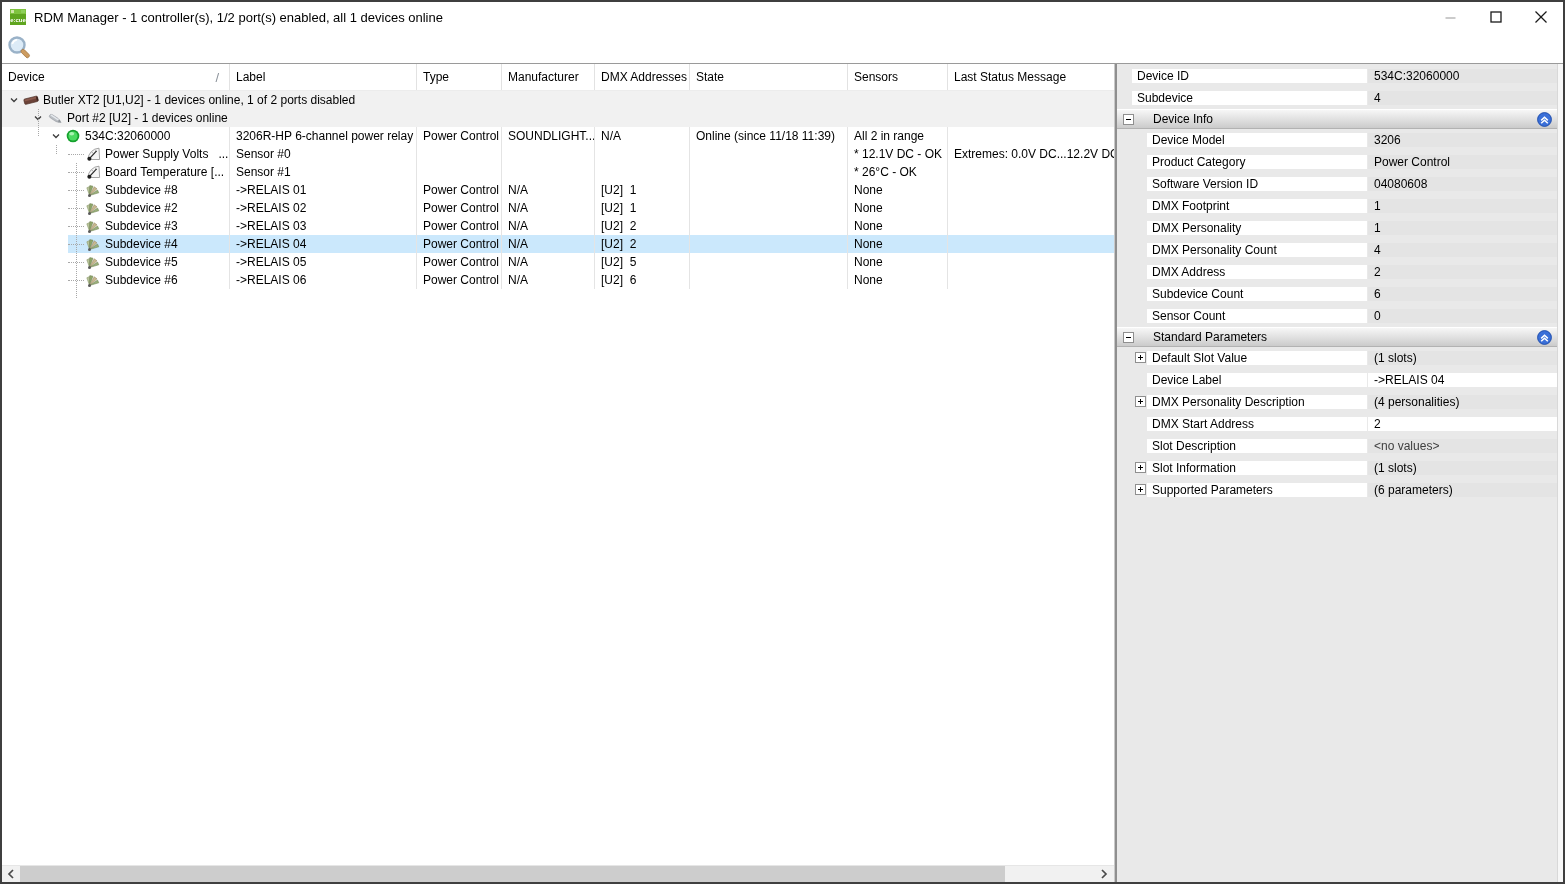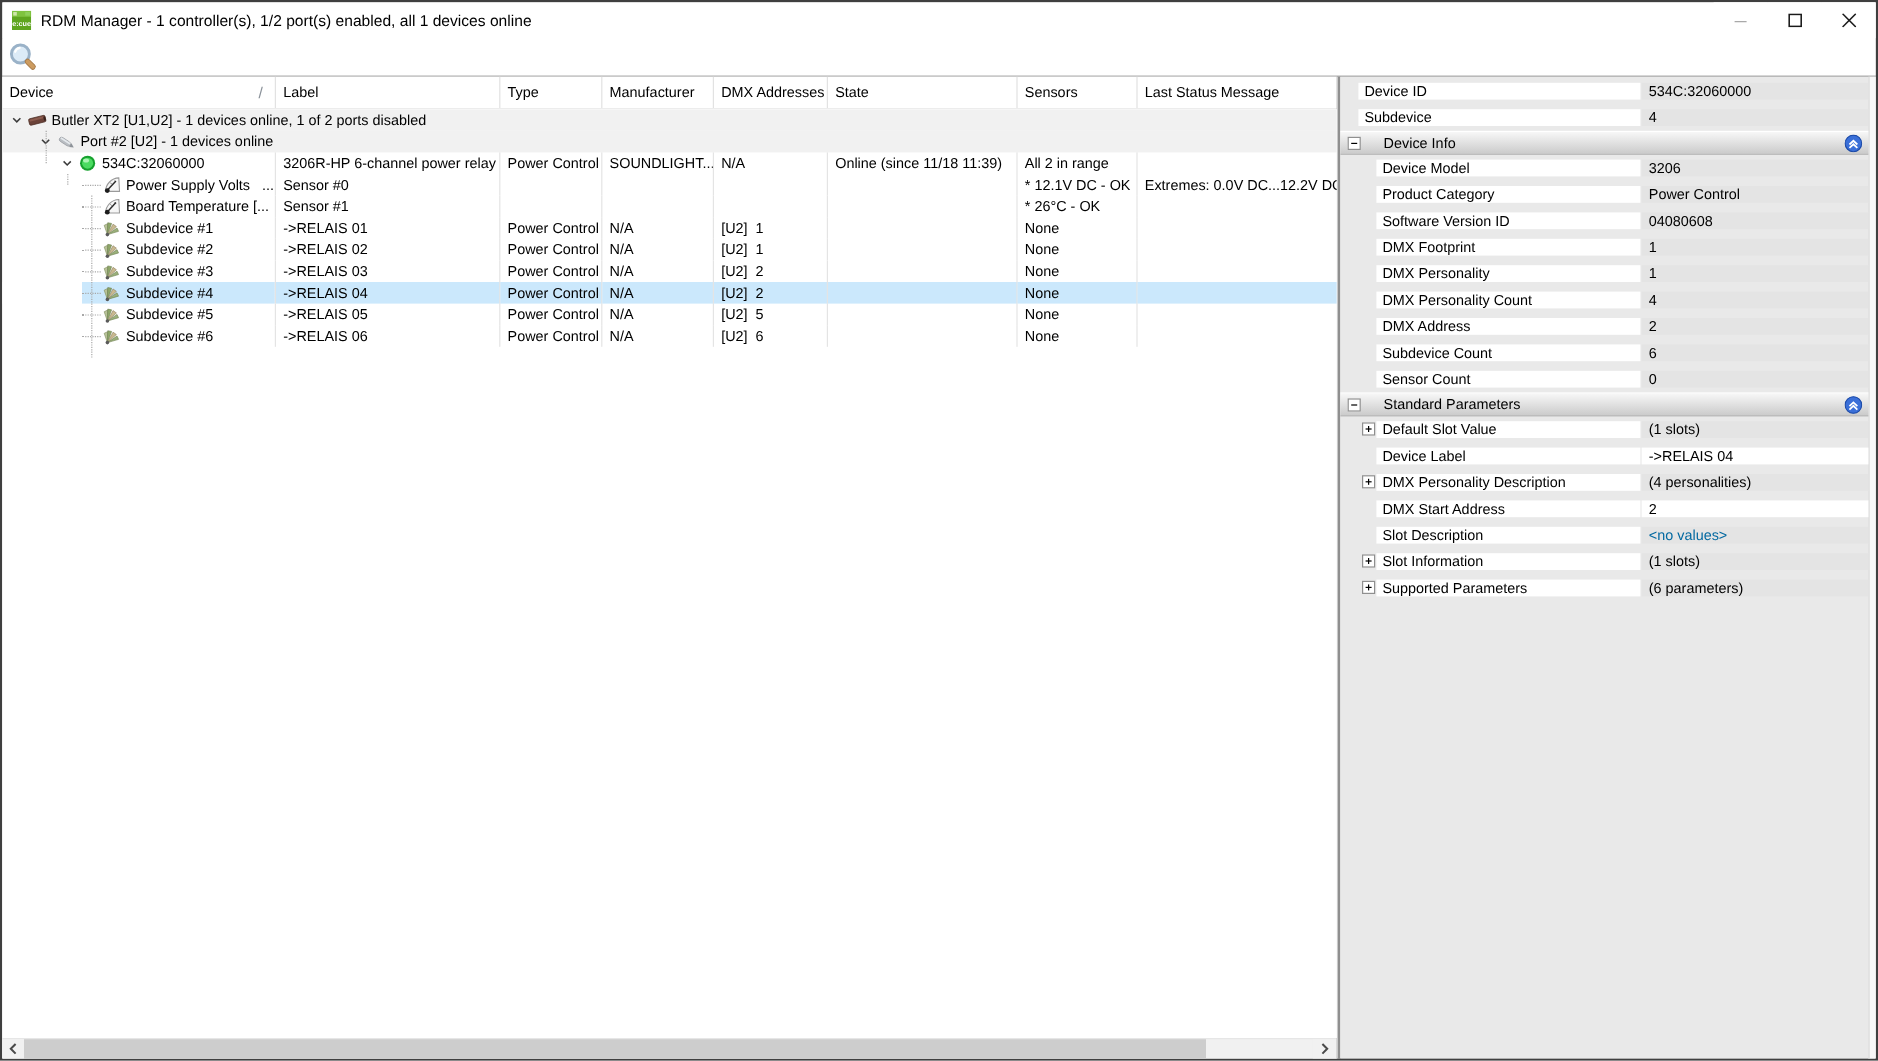--- a/index.html
+++ b/index.html
@@ -56,21 +56,21 @@
   
   #prop-panel { width:446px; flex:0 0 auto; background:#e9e9e9; display:flex; }
   #prop-content { width:440px; flex:0 0 auto; padding-top:1px; }
   #prop-scroll-strip { width:6px; flex:0 0 auto; background:#f7f7f7; border-left:1px solid #d8d8d8; }
 
   .prop-row { height:21px; margin-bottom:1px; display:flex; position:relative;align-items:center; }
   .prop-gutter { flex:0 0 auto; height:100%; }
   .prop-label { background:#fff; flex:1; display:flex; align-items:center; padding-left:5px; margin-right:1px; overflow:hidden; white-space:nowrap; }
   .prop-value { width:189px; flex:0 0 auto; background:#e4e4e4; display:flex; align-items:center; padding-left:6px; overflow:hidden; white-space:nowrap; }
   .prop-value.editable { background:#fff; }
-  .prop-value.muted { color:#0369a1; }
+  .prop-value.muted { color:#404040; }
 
   .section-row { height:20px; margin-bottom:0; display:flex; align-items:center; position:relative;
                  background:linear-gradient(#f7f7f7, #cbcbcb); border-top:1px solid #fff; border-bottom:1px solid #b2b2b2; padding-left:36px; }
   .section-title { white-space:nowrap; }
   .collapse-circle { position:absolute; right:5px; top:2px; width:15px; height:15px; }
 
   .expander { position:absolute; width:11px; height:11px; background:#fff; border:1px solid #8f8f8f;
               display:flex; align-items:center; justify-content:center; }
   .section-expander { left:6px; top:4px; }
   .prop-expander { left:18px; top:5px; }
@@ -229,21 +229,21 @@
           </div>
           <div class="trow normal">
             <div class="tcell first" style="width: 228px;"><span class="indent" style="width: 66px;"></span><span class="stub"></span><span class="ticon"><svg width="17" height="15" viewBox="0 0 17 15">
                   <g>
                     <path d="M4.5 12.5 L1.8 4.8 L4.6 3.4 Z" fill="#b9c49a" stroke="#7d8a5d" stroke-width="0.5"></path>
                     <path d="M4.5 12.5 L4.8 2.6 L8 3.2 Z" fill="#8fa86a" stroke="#6d7d4d" stroke-width="0.5"></path>
                     <path d="M4.5 12.5 L9.2 3.8 L12 5.8 Z" fill="#c9b98f" stroke="#8d7d5d" stroke-width="0.5"></path>
                     <path d="M4.5 12.5 L12.5 7 L13.8 9.8 Z" fill="#9ab07a" stroke="#6d7d4d" stroke-width="0.5"></path>
                     <circle cx="4.5" cy="12.5" r="1.5" fill="#5a5a5a"></circle>
                   </g>
-                </svg></span><span class="tlabel">Subdevice #1</span></div>
+                </svg></span><span class="tlabel">Subdevice #8</span></div>
             <div class="tcell" style="width: 187px;">-&gt;RELAIS 01</div>
             <div class="tcell" style="width: 85px;">Power Control</div>
             <div class="tcell" style="width: 93px;">N/A</div>
             <div class="tcell" style="width: 95px;">[U2]  1</div>
             <div class="tcell" style="width: 158px;"></div>
             <div class="tcell" style="width: 100px;">None</div>
             <div class="tcell" style="width: 166px; border-right: none;"></div>
           </div>
           <div class="trow normal">
             <div class="tcell first" style="width: 228px;"><span class="indent" style="width: 66px;"></span><span class="stub"></span><span class="ticon"><svg width="17" height="15" viewBox="0 0 17 15">

